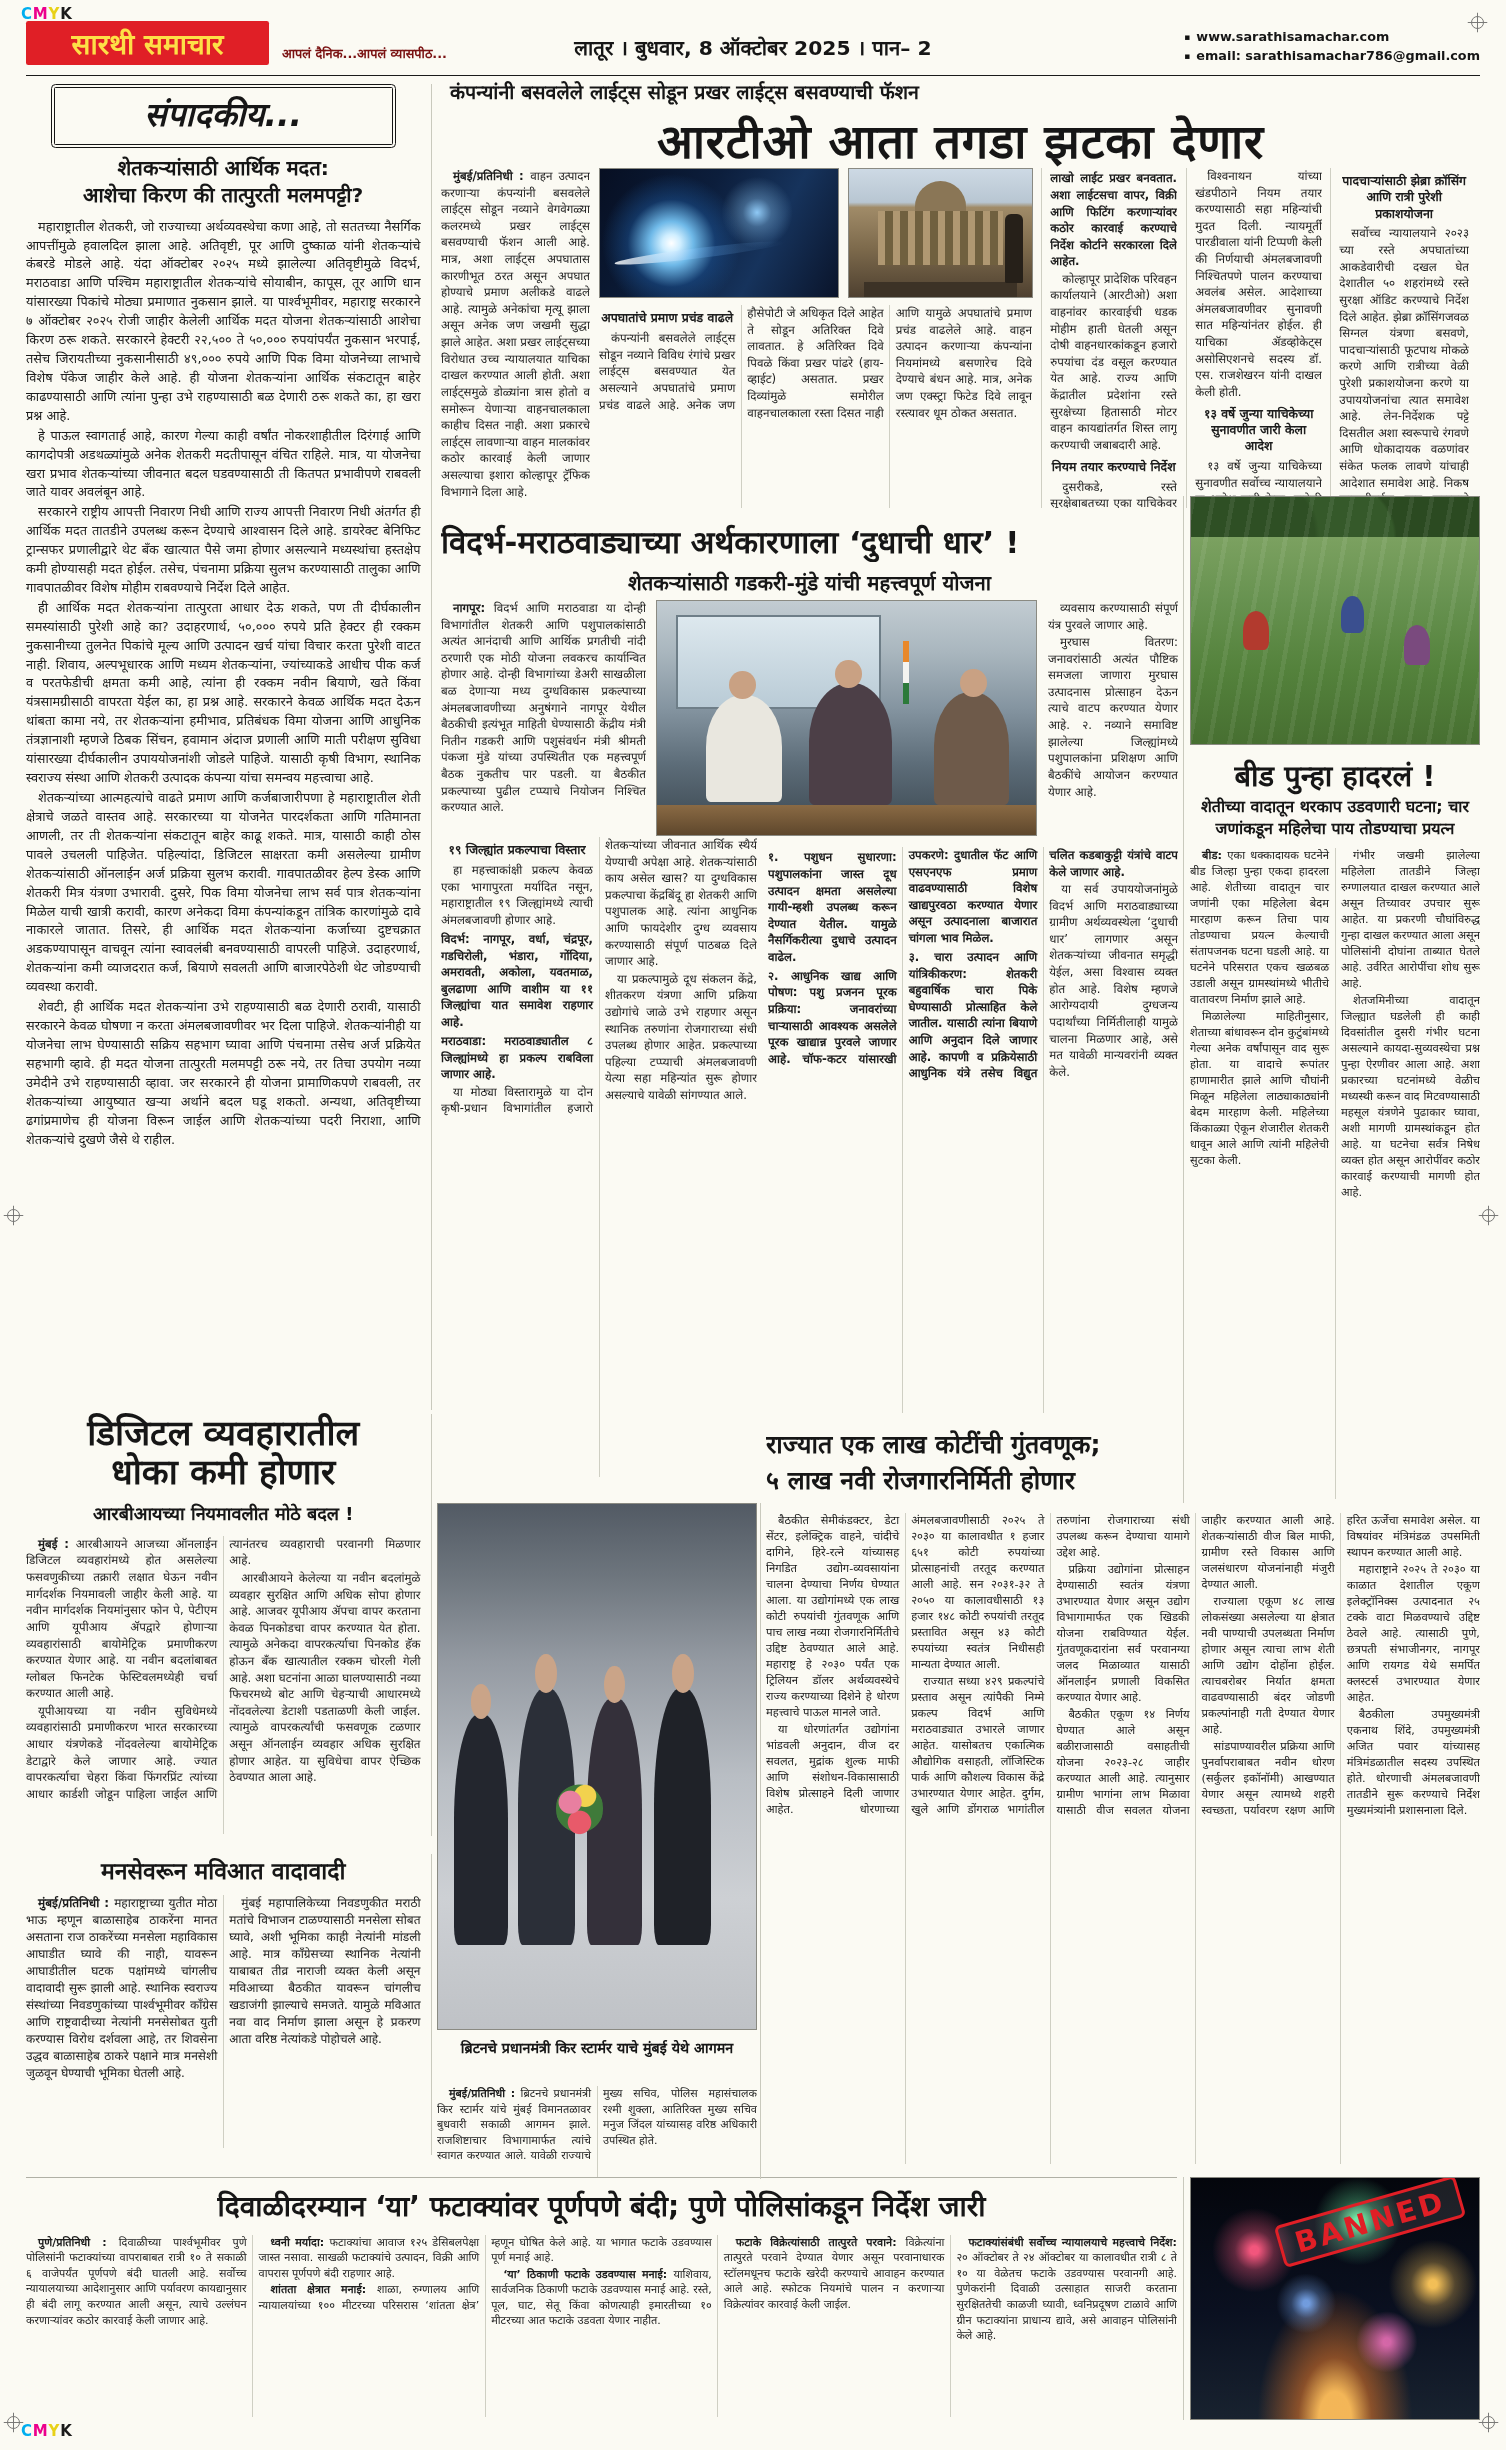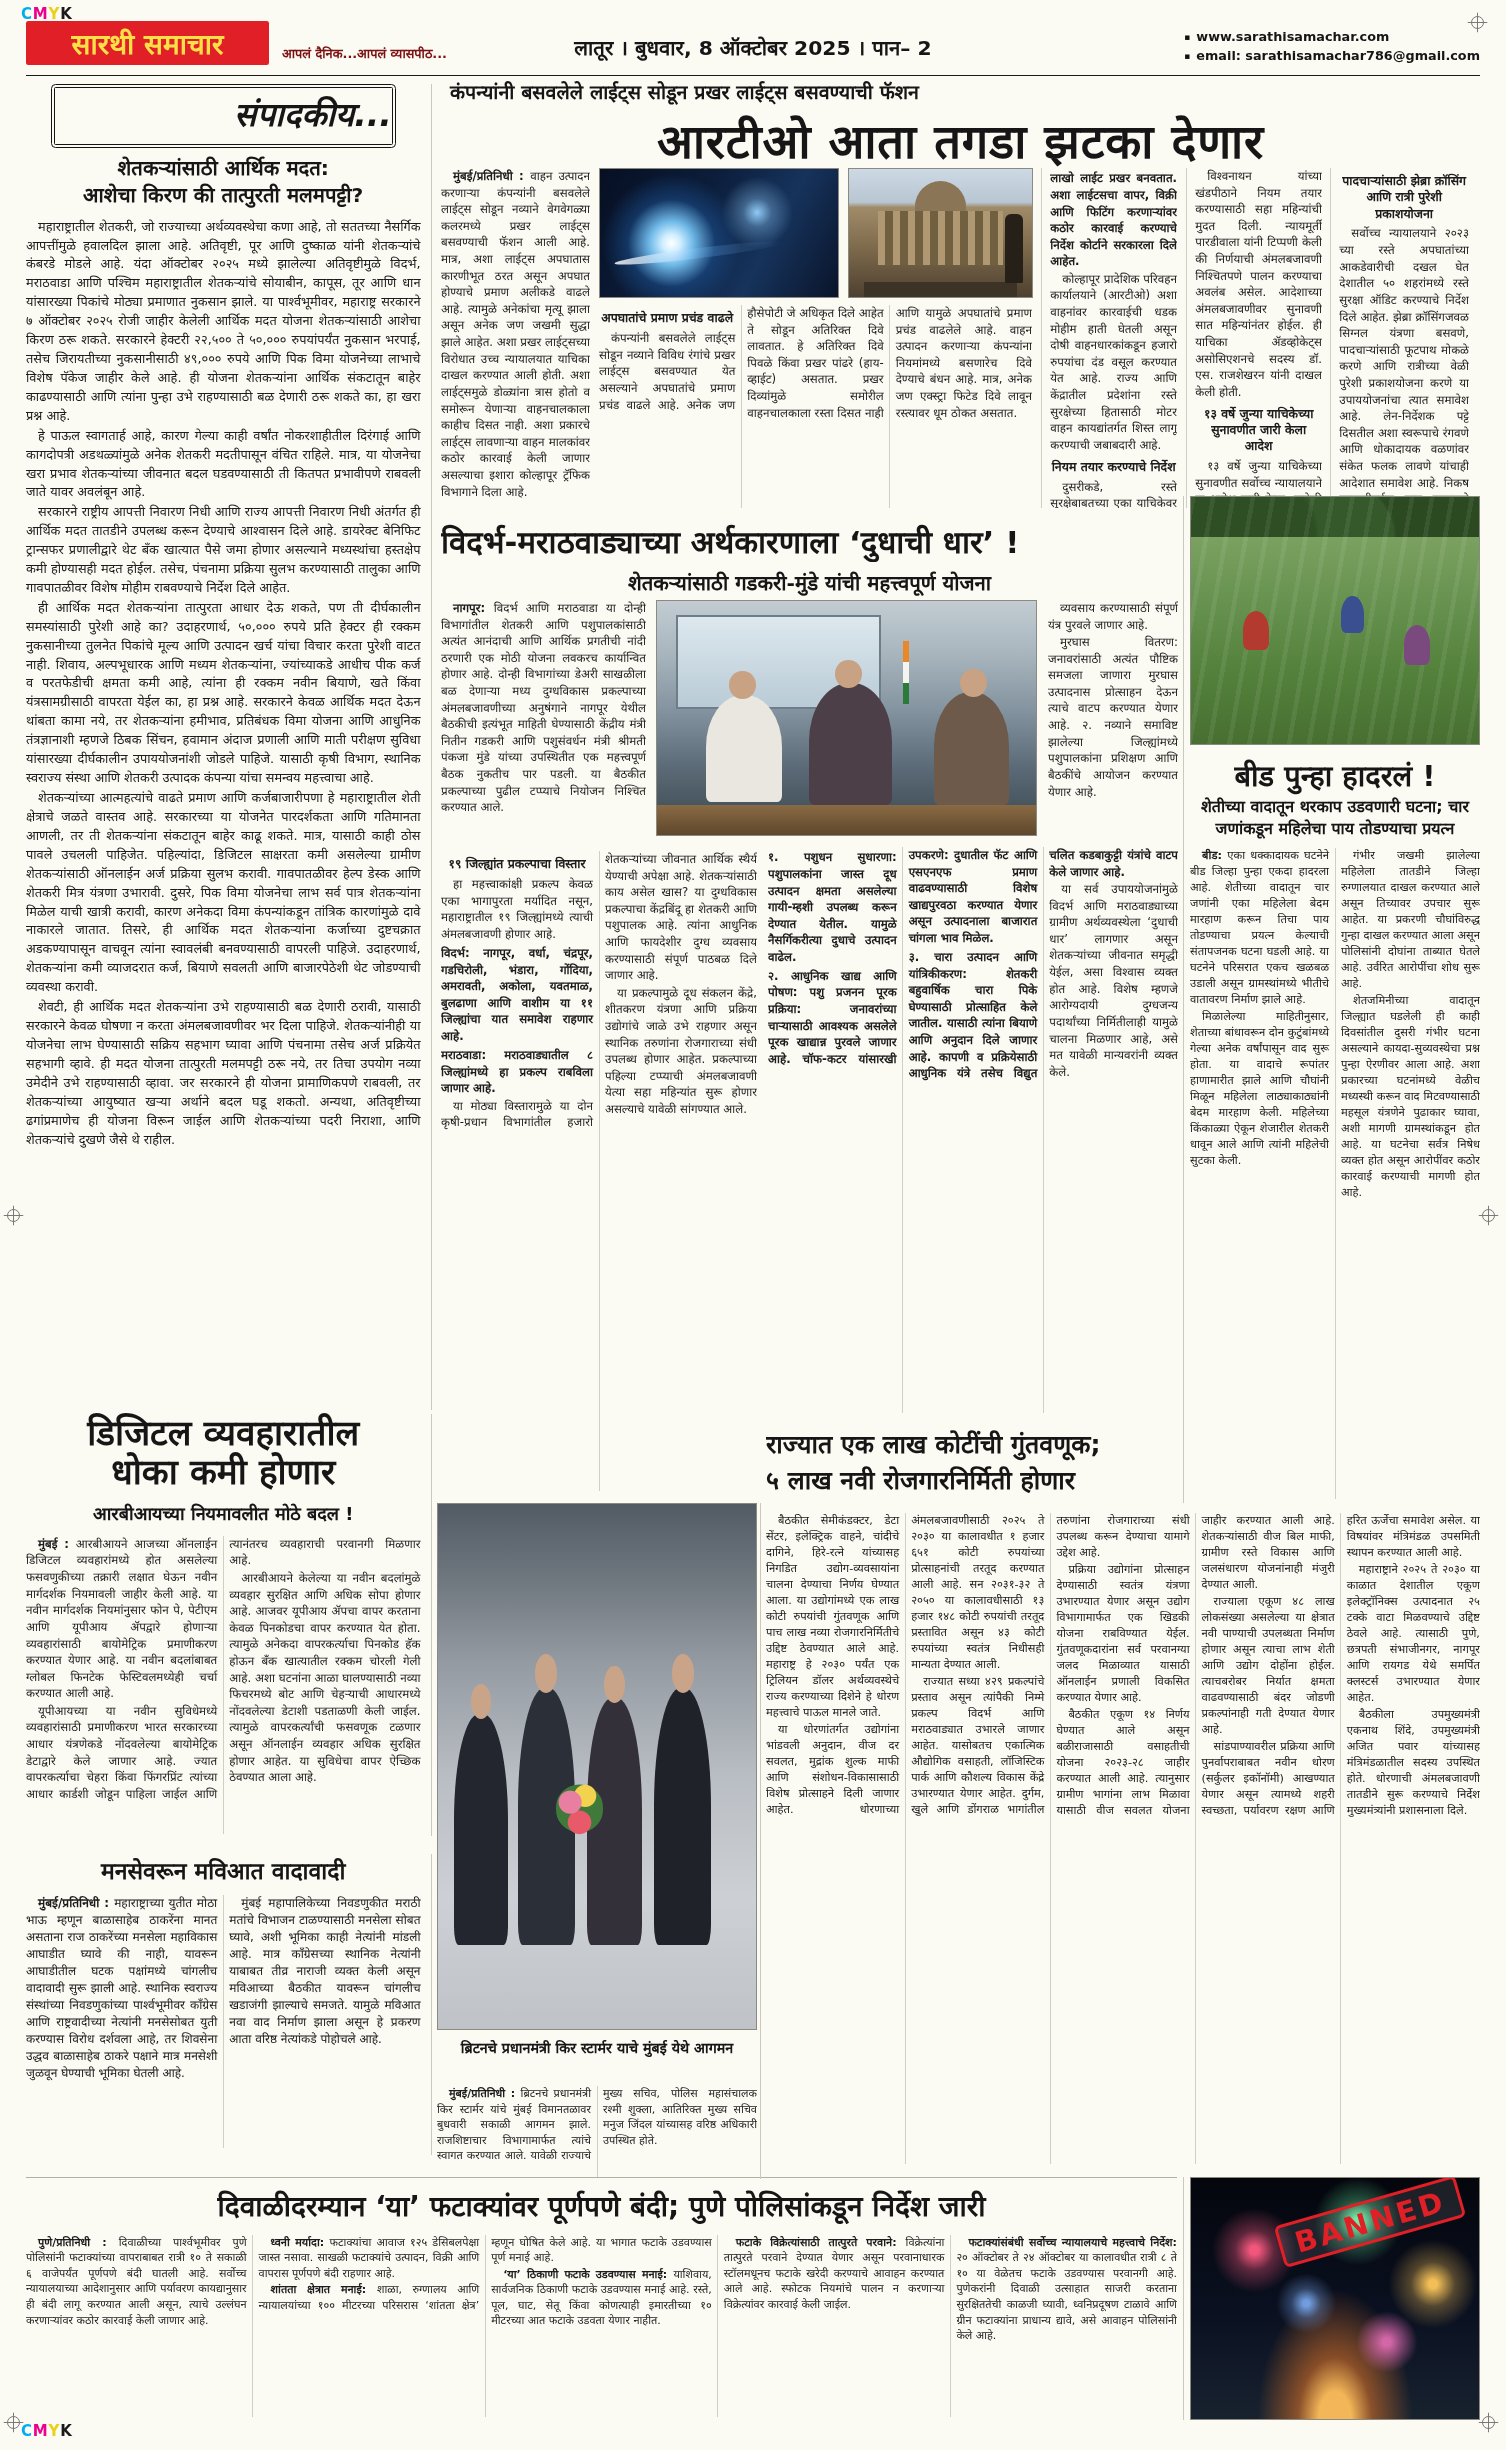--- a/index.html
+++ b/index.html
@@ -22,21 +22,21 @@
 .bodytxt .para.sub{font-weight:bold;text-align:center;text-indent:0;margin:5.3px 0 3.8px;font-size:1.06em;line-height:1.3}
 .bodytxt .para.b{font-weight:bold;text-indent:0;margin-top:2.3px}
 .cols2{column-count:2;column-gap:12px;column-rule:0.8px solid #cfcfc3}
 .cols3{column-count:3;column-gap:12px;column-rule:0.8px solid #cfcfc3}
 .cols5{column-count:5;column-gap:12px;column-rule:0.8px solid #cfcfc3}
 .photo{position:absolute;overflow:hidden;border:0.8px solid #8a8a82;background:#999}
 .vline{position:absolute;width:0;border-left:0.8px solid #c9c9bd}
 .hline{position:absolute;height:0;border-top:0.8px solid #b0b0a5}
 
 #editorial{left:26px;top:84px;width:406px;height:1326px;border-right:0.8px solid #c9c9bd;padding-right:10.5px}
-.ed-label{width:86%;margin:3px auto 10.5px;border:1.5px solid #141414;outline:0.8px solid #141414;outline-offset:2.3px;border-radius:1.5px;text-align:right;font-style:italic;font-weight:bold;font-size:33px;padding:3px 0 7.5px}
+.ed-label{width:86%;margin:3px auto 10.5px;border:1.5px solid #141414;outline:0.8px solid #141414;outline-offset:2.3px;border-radius:1.5px;text-align:center;font-style:italic;font-weight:bold;font-size:33px;padding:3px 0 7.5px}
 #editorial .edh{font-size:20.3px;font-weight:bold;text-align:center;line-height:1.32}
 #editorial .bodytxt{margin-top:9px;height:1171px;font-size:12.8px;line-height:1.48}
 
 #digital{left:26px;top:1414px;width:406px;height:422px;border-right:0.8px solid #c9c9bd;padding-right:10.5px}
 #digital .dh{font-size:35px;font-weight:bold;text-align:center;line-height:1.12;white-space:nowrap}
 #digital .ds{font-size:18px;font-weight:bold;text-align:center;margin-top:9px}
 #digital .bodytxt{margin-top:10.5px;height:298px}
 
 #mns{left:26px;top:1854px;width:406px;height:301px;border-right:0.8px solid #c9c9bd;padding-right:10.5px}
 #mns .mh{font-size:23px;font-weight:bold;text-align:center;white-space:nowrap}
@@ -52,21 +52,21 @@
 #rto .t3{position:absolute;left:600px;top:90px;width:136px;height:340px;border-left:0.8px solid #cfcfc3;padding-left:8.3px}
 #rto .t4{position:absolute;left:745px;top:90px;width:136px;height:340px;border-left:0.8px solid #cfcfc3;padding-left:8.3px}
 #rto .t5{position:absolute;left:889px;top:90px;width:139px;height:340px;border-left:0.8px solid #cfcfc3;padding-left:8.3px}
 
 #vidarbha{left:441px;top:520px;width:737px;height:975px}
 #vidarbha .vh{font-size:31px;font-weight:bold;white-space:nowrap;overflow:hidden}
 #vidarbha .vs{font-size:20.3px;font-weight:bold;text-align:center;margin-top:6px}
 #vidarbha .tL{position:absolute;left:0;top:80px;width:205px;height:236px}
 #vidarbha .ph3{left:215px;top:80px;width:381px;height:236px}
 #vidarbha .tR{position:absolute;left:607px;top:80px;width:130px;height:236px}
-#vidarbha .b1{position:absolute;left:0;top:331px;width:316px;height:640px}
+#vidarbha .b1{position:absolute;left:0;top:317px;width:316px;height:640px}
 #vidarbha .b2{position:absolute;left:327px;top:327px;width:410px;height:566px}
 
 #beed{left:1190px;top:496px;width:290px;height:1007px}
 #beed .ph4{left:0;top:0;width:290px;height:249px}
 #beed .bh{position:absolute;top:259px;width:100%;font-size:29px;font-weight:bold;text-align:center;white-space:nowrap}
 #beed .bs{position:absolute;top:300px;width:100%;font-size:16px;font-weight:bold;text-align:center;line-height:1.35}
 #beed .bb{position:absolute;left:0;top:352px;width:290px;height:651px;font-size:11.3px}
 
 #investment{left:766px;top:1427px;width:714px;height:742px}
 #investment .ih{font-size:25px;font-weight:bold;line-height:1.45;width:413px;white-space:nowrap;overflow:hidden}

